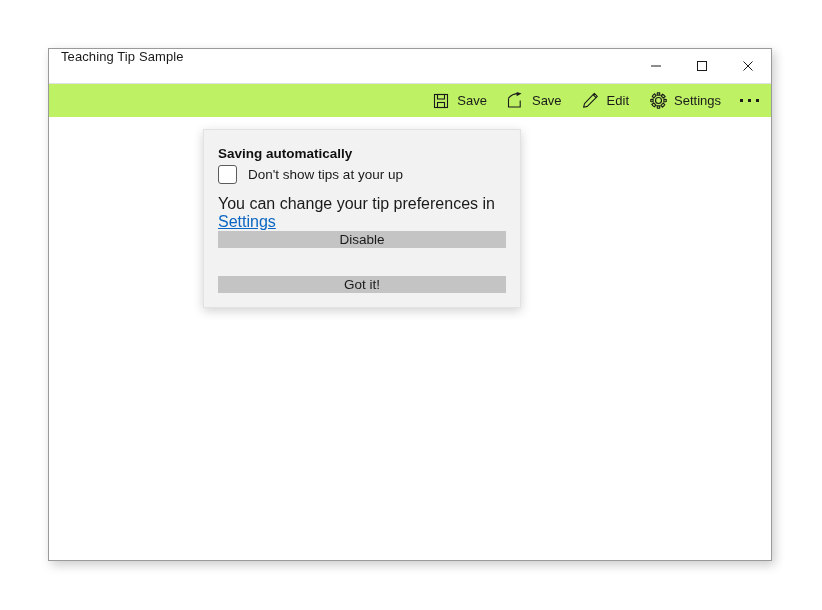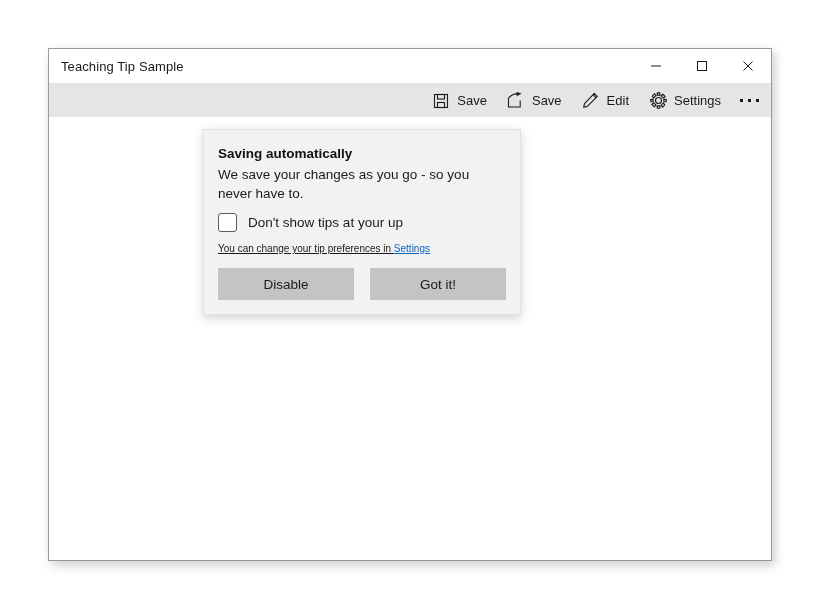--- a/index.html
+++ b/index.html
@@ -24,21 +24,20 @@
     box-sizing: border-box;
     box-shadow: 3px 4px 10px rgba(0,0,0,0.20);
   }
 
   
   #title-bar {
     position: relative;
     height: 34px;
     background: #ffffff;
     display: flex;
-    align-items: center;
   }
   #window-title {
     font-size: 13px;
     color: #1a1a1a;
     margin-left: 12px;
     letter-spacing: 0.1px;
     white-space: nowrap;
   }
   #window-controls {
     position: absolute;
@@ -53,21 +52,21 @@
     display: flex;
     align-items: center;
     justify-content: center;
     cursor: default;
   }
   .win-btn svg { display: block; }
 
   
   #command-bar {
     height: 34px;
-    background: #e5e5e5;
+    background: #bef264;
     border-top: 1px solid #e0e0e0;
     display: flex;
     align-items: center;
     justify-content: flex-end;
     padding-right: 4px;
     box-sizing: border-box;
   }
   .cmd-item {
     display: flex;
     align-items: center;
@@ -148,33 +147,32 @@
     background: #ffffff;
     box-sizing: border-box;
     margin-right: 11px;
     cursor: default;
   }
   #tip-checkbox-label {
     font-size: 13.5px;
     color: #1a1a1a;
   }
   #tip-pref-row {
-    font-size: 10px;
-    color: #1a1a1a;
-    margin-bottom: 14px;
-    text-decoration: underline;
+    font-size: 16px;
+    color: #1a1a1a;
   }
   #tip-pref-link {
     color: #0a66c2;
     text-decoration: underline;
     cursor: default;
   }
   #tip-actions {
     display: flex;
-    gap: 16px;
+    gap: 28px;
+    flex-direction: column;
   }
   .tip-button {
     flex: 1 1 0;
     height: 32px;
     background: #c4c4c4;
     border: none;
     font-family: "Liberation Sans", sans-serif;
     font-size: 13.5px;
     color: #1a1a1a;
     cursor: default;
@@ -272,21 +270,20 @@
     </div>
 
   </div>
 
   <div id="content-area">
 
     <div id="teaching-tip">
 
       <div id="tip-title">Saving automatically</div>
 
-      <div id="tip-subtitle">We save your changes as you go - so you never have to.</div>
 
       <div id="tip-checkbox-row">
         <span id="tip-checkbox"></span>
         <span id="tip-checkbox-label">Don't show tips at your up</span>
       </div>
 
       <div id="tip-pref-row"><span>You can change your tip preferences in </span><span id="tip-pref-link">Settings</span></div>
 
       <div id="tip-actions">
         <button class="tip-button">Disable</button>

